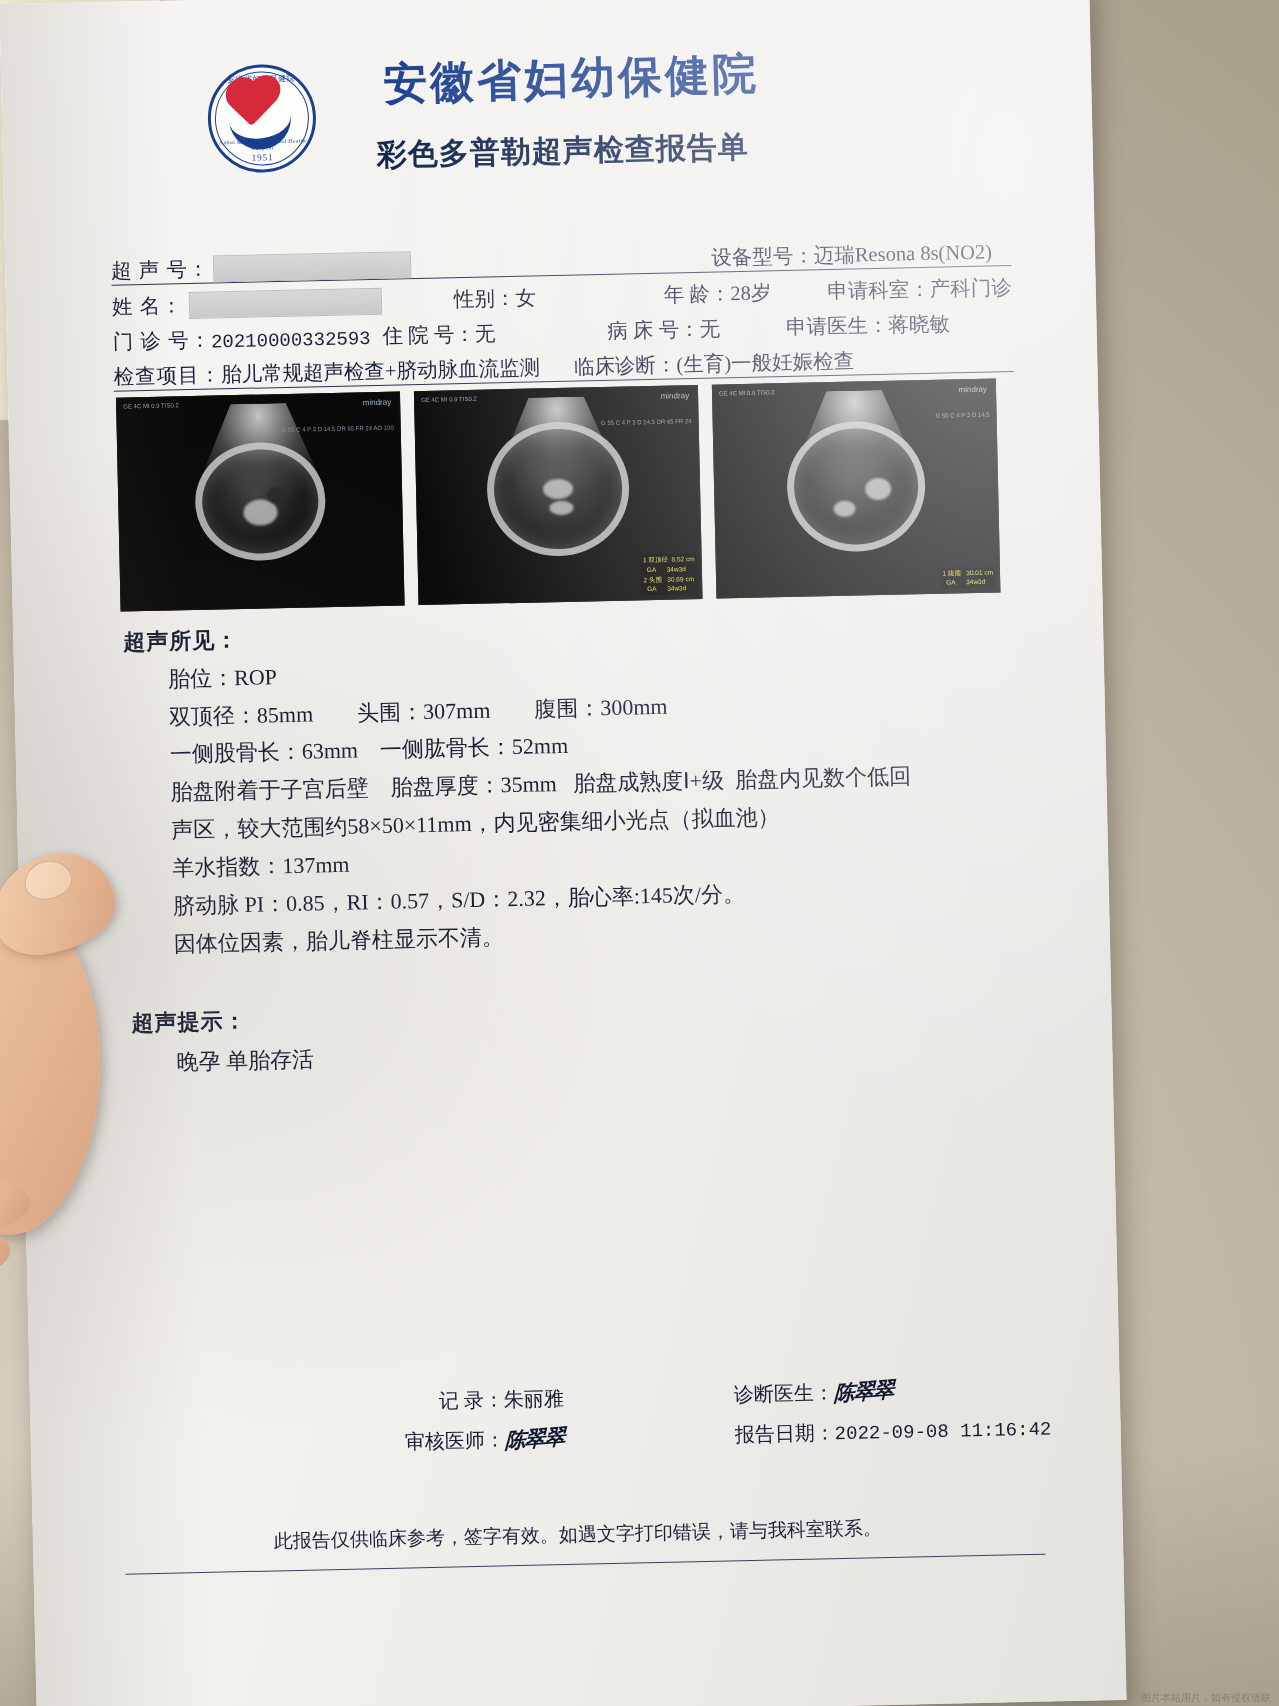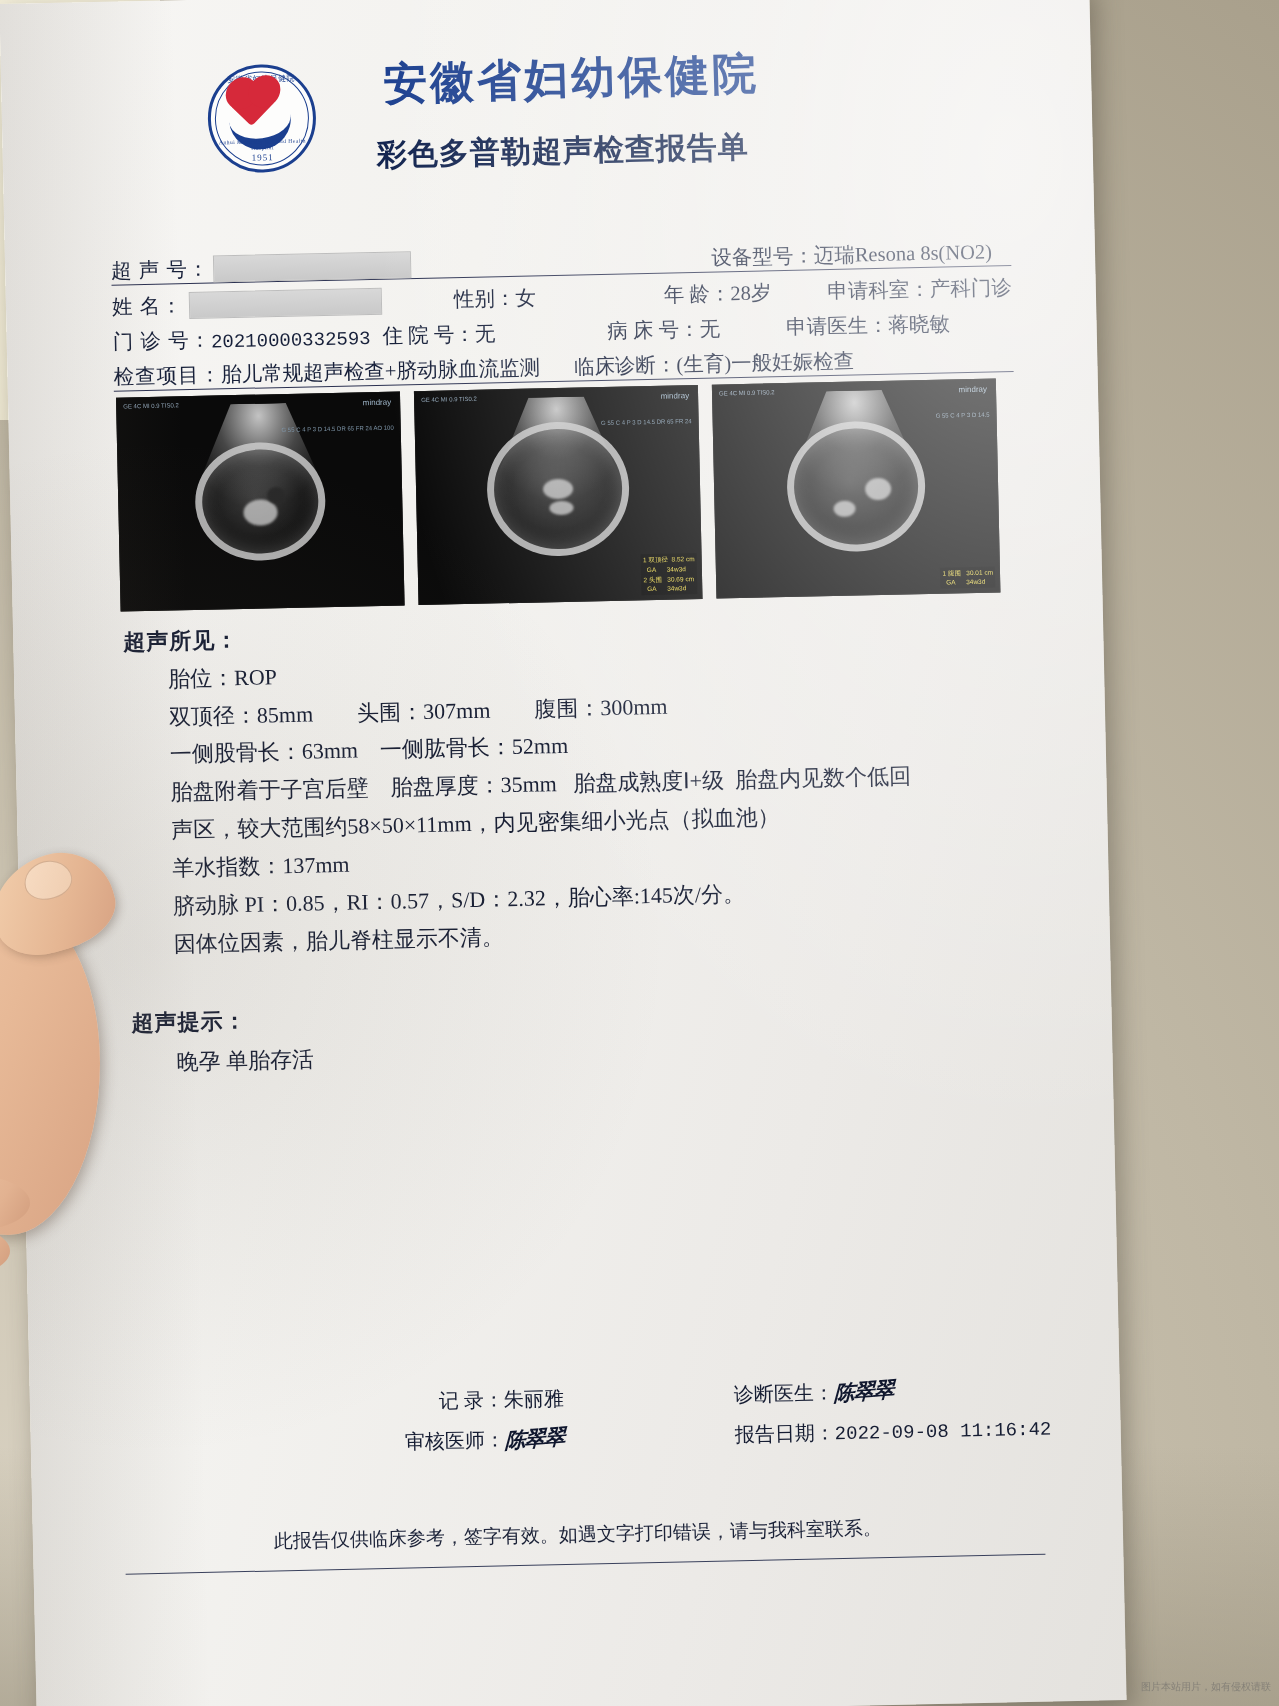--- a/index.html
+++ b/index.html
@@ -388,21 +388,21 @@
   }
   #hand .finger {
     position: absolute;
     background: linear-gradient(120deg, #f1cbaa 0%, #e2b291 70%, #d19c7c 100%);
     border-radius: 50%;
   }
 
   .watermark {
     position: absolute;
     right: 8px;
-    bottom: 12px;
+    bottom: 1px;
     font-size: 10px;
     color: rgba(120,118,112,0.75);
     font-family: "Liberation Sans", sans-serif;
     z-index: 6;
   }
 </style>
 </head>
 <body>
 
 <div id="bg">

